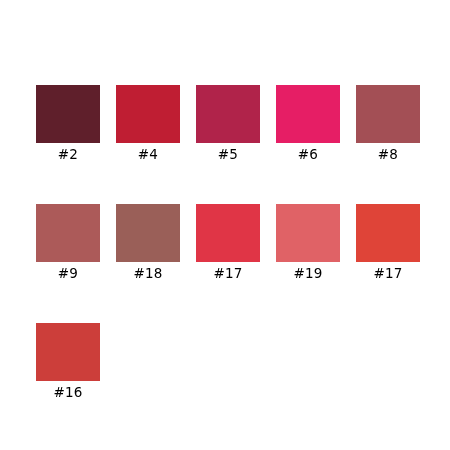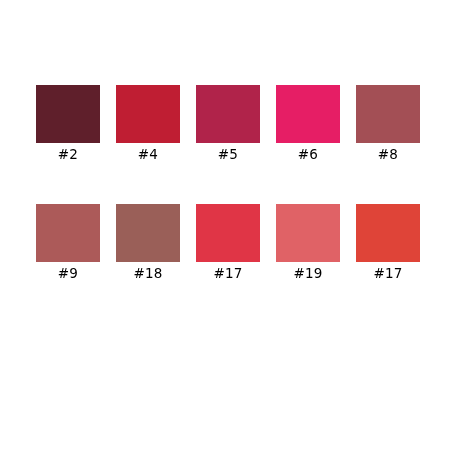--- a/index.html
+++ b/index.html
@@ -93,14 +93,18 @@
         <div class="swatch-label">#17</div>
       </div>
       <div class="swatch-cell">
         <div class="swatch-chip" style="background-color: rgb(224, 98, 102);"></div>
         <div class="swatch-label">#19</div>
       </div>
       <div class="swatch-cell">
         <div class="swatch-chip" style="background-color: rgb(223, 68, 56);"></div>
         <div class="swatch-label">#17</div>
       </div>
+      <div class="swatch-cell">
+        <div class="swatch-chip" style="background-color: rgb(204, 62, 58);"></div>
+        <div class="swatch-label">#16</div>
+      </div>
     </div>
 </div>
 
 </body></html>

